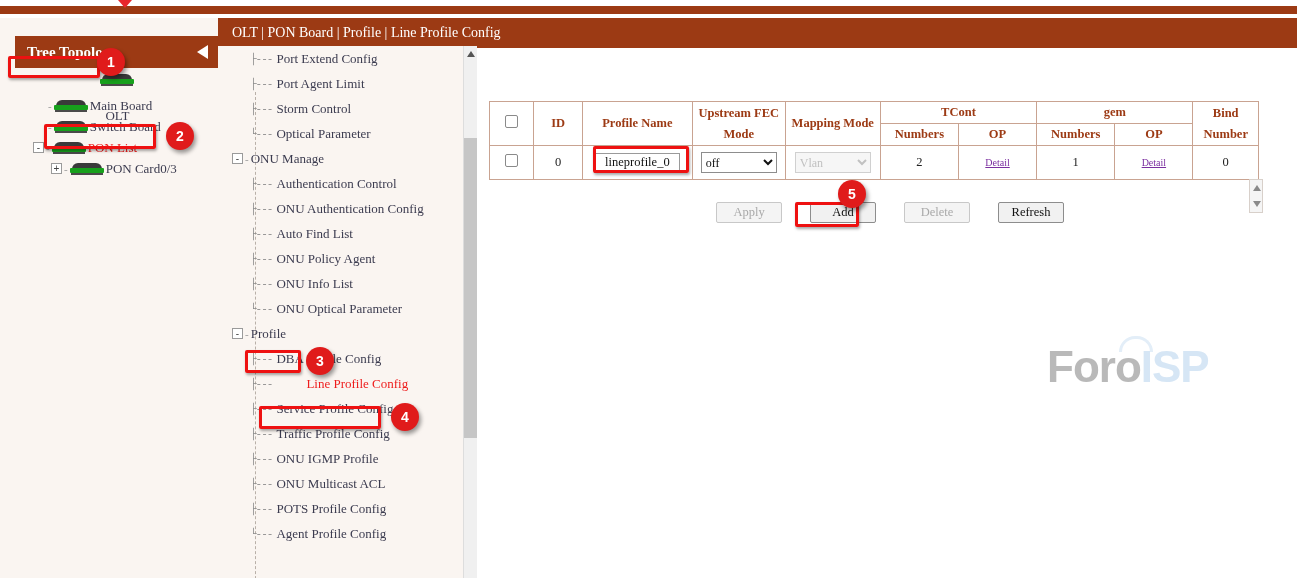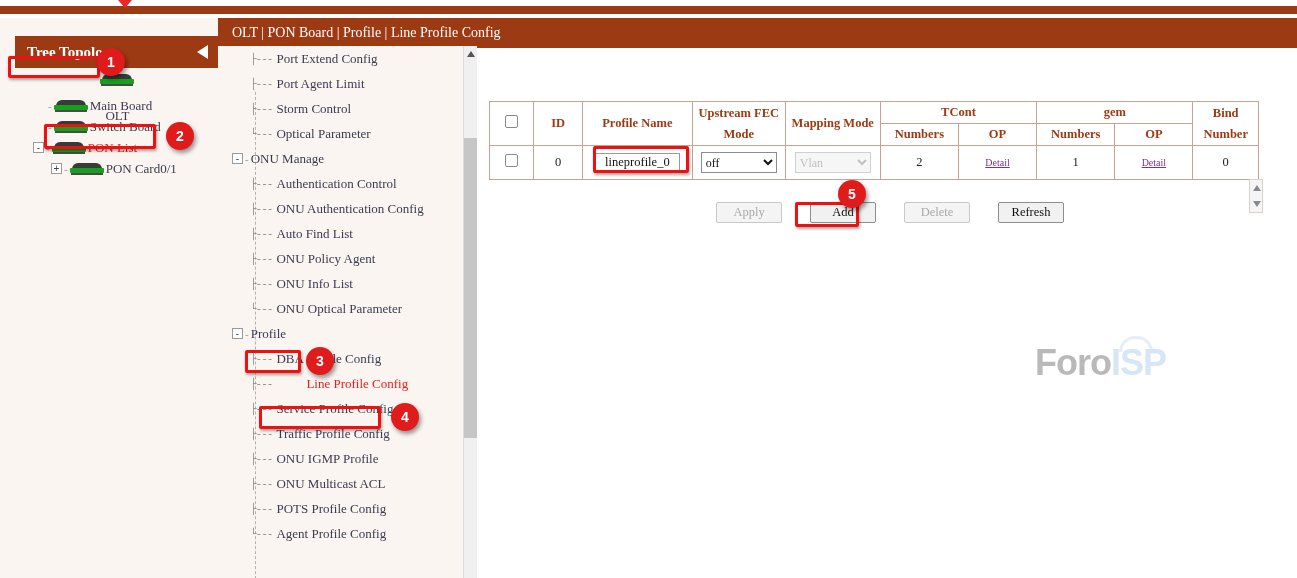--- a/index.html
+++ b/index.html
@@ -157,22 +157,22 @@
     font-family:"Liberation Serif", serif; border-radius:2px;
     display:flex; align-items:center; justify-content:center; cursor:pointer;
   }
   .btn.disabled { color:#a9a9a9; background:#f4f4f4; border-color:#c8c8c8; cursor:default; }
 
   .attention { position:absolute; left:10px; top:176px; font-size:12.5px; color:#222; }
   .attention b { color:#d9812a; font-weight:normal; }
 
   
   .wm {
-    position:absolute; left:558px; top:268px;
-    font-family:"Liberation Sans", sans-serif; font-weight:bold; font-size:36px;
+    position:absolute; left:570px; top:268px;
+    font-family:"Liberation Sans", sans-serif; font-weight:bold; font-size:44px;
     letter-spacing:-1px; user-select:none;
   }
   .wm .a { color:#b9b9b9; }
   .wm .b { color:#d6e6f5; }
   .wm-arc {
     position:absolute; left:642px; top:262px; width:34px; height:16px;
     border:3px solid #e3eef8; border-bottom:none; border-radius:24px 24px 0 0;
   }
 
   
@@ -219,21 +219,21 @@
         <div class="tnode sel" style="padding-left: 18px;">
           <span class="expander">-</span>
           <span class="dash">-</span>
           <span class="dev-icon"></span>
           <span class="tlabel">PON List</span>
         </div>
         <div class="tnode" style="padding-left: 36px;">
           <span class="expander">+</span>
           <span class="dash">-</span>
           <span class="dev-icon"></span>
-          <span class="tlabel">PON Card0/1</span>
+          <span class="tlabel">PON Card0/3</span>
         </div>
       </div>
   </div>
 
   <div class="bread">
     <span>OLT | PON Board | Profile | Line Profile Config</span>
   </div>
 
   <div class="mid-panel">
     <div class="vline"></div>

